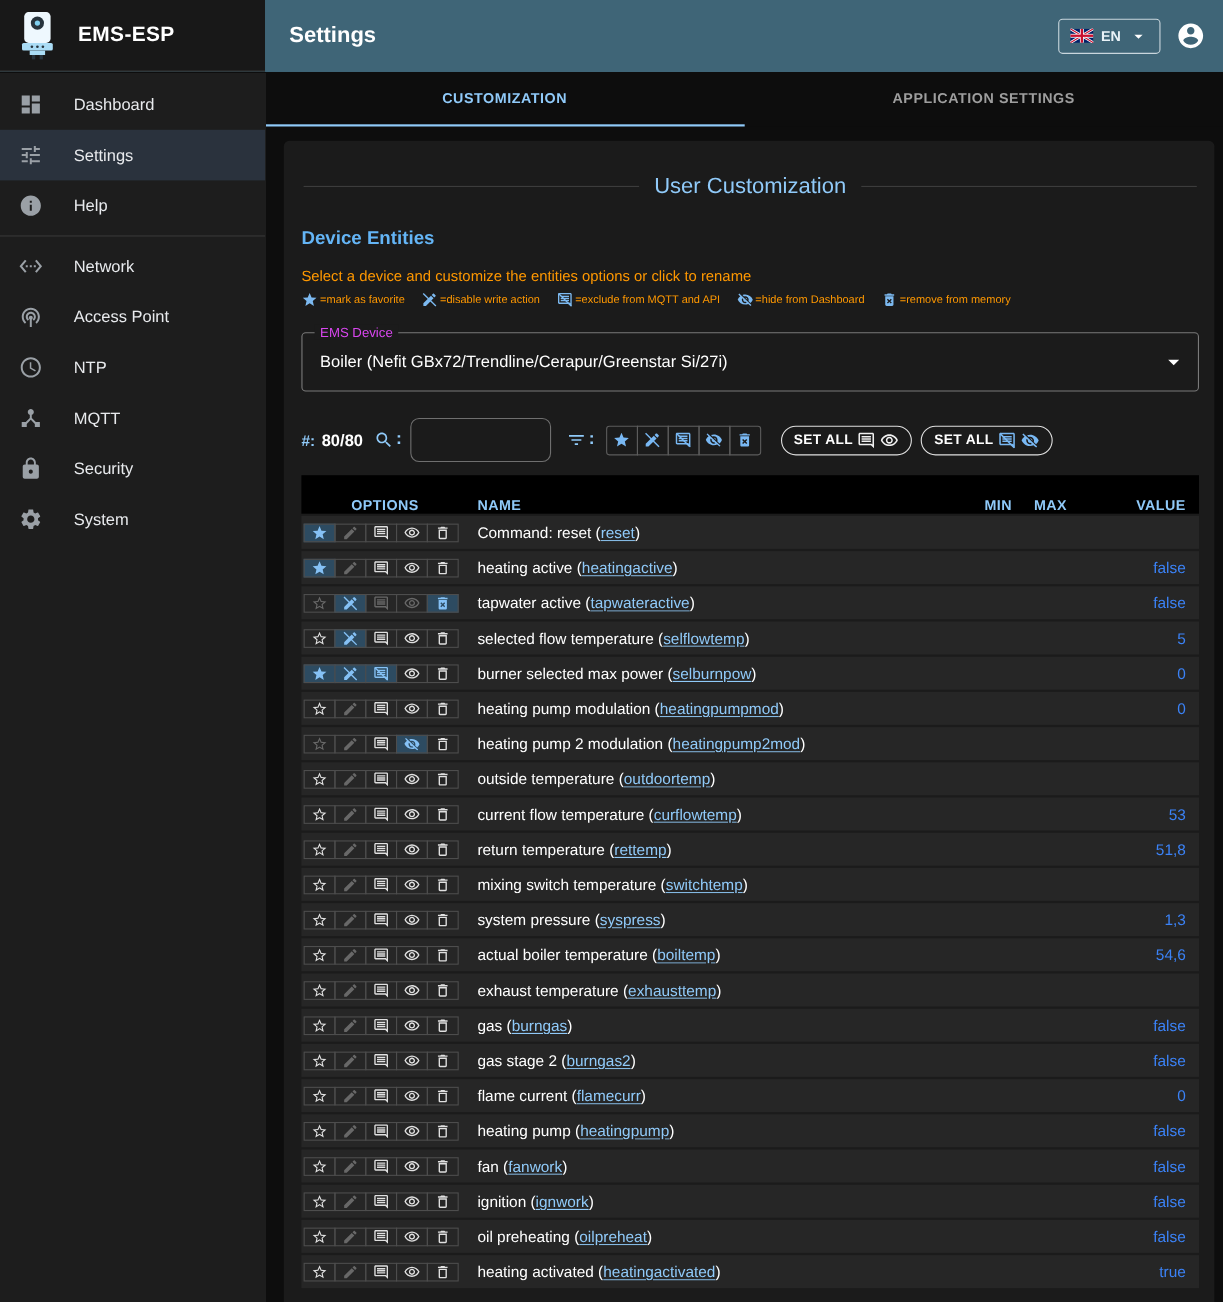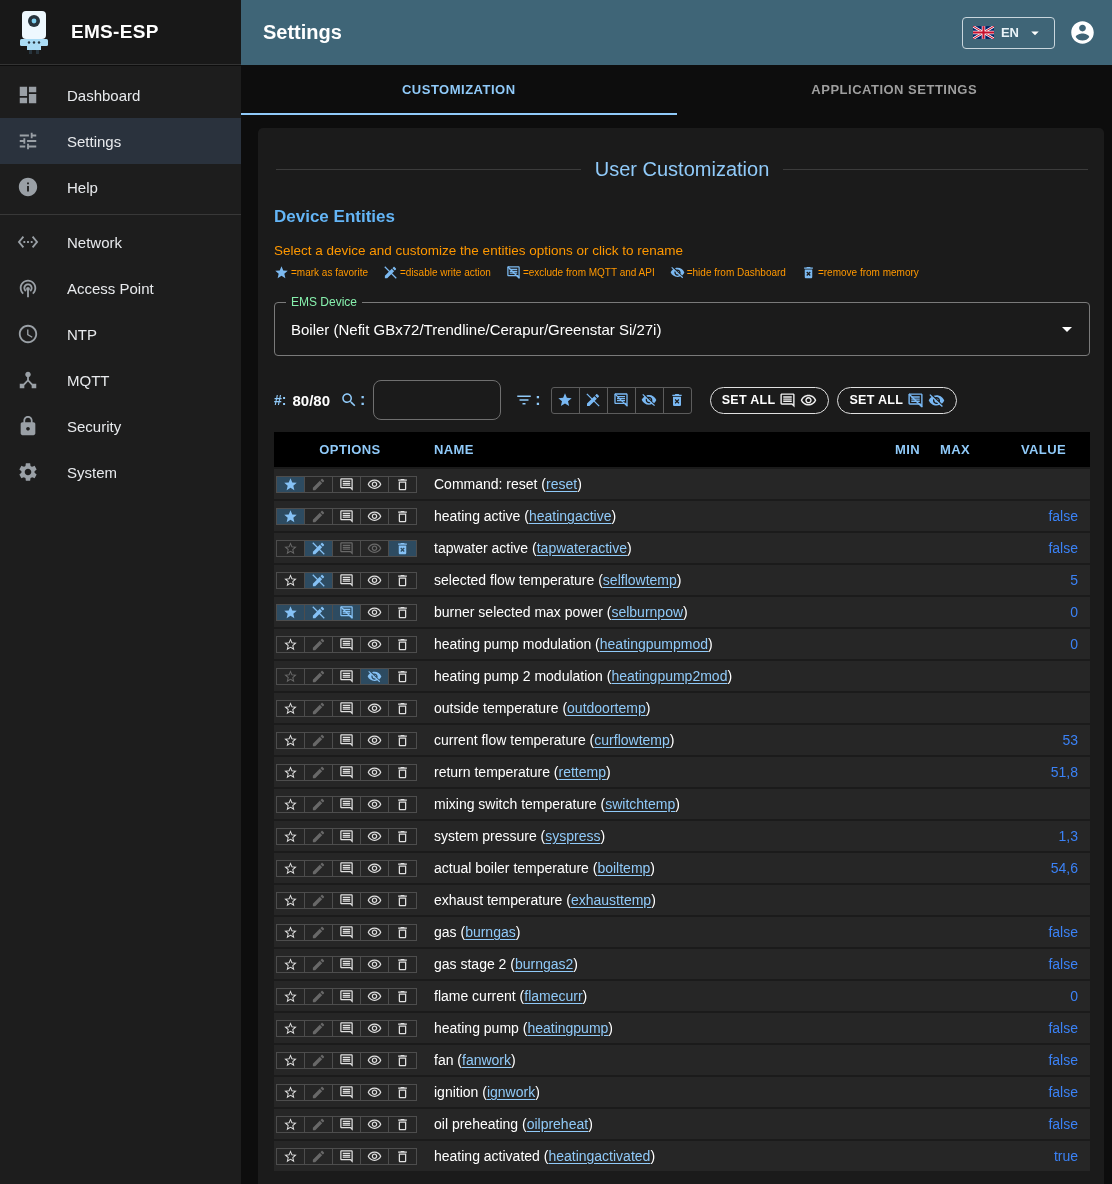--- a/index.html
+++ b/index.html
@@ -47,21 +47,21 @@
 
   .section-h { color:#64b5f6; font-size:17px; font-weight:bold; margin:26px 0 16px; }
   .note { color:#ff9800; font-size:13.5px; margin-bottom:7px; }
   .legend { display:flex; align-items:center; gap:15px; color:#ff9800; font-size:10px; flex-wrap:wrap; }
   .legend-item { display:flex; align-items:center; gap:1px; }
   .legend-item .ic { width:15px; height:15px; color:#7cb9f0; margin-right:1px; }
 
   .select-field { margin:22px 0 24px; height:54px; border:1px solid #7a7a7a; border-radius:4px;
                   position:relative; display:flex; align-items:center; padding:0 16px; cursor:pointer; }
   .select-label { position:absolute; top:-8px; left:11px; background:#1b1b1b; padding:0 5px;
-                  font-size:12px; color:#86efac; }
+                  font-size:12px; color:#d946ef; }
   .select-value { color:#fff; font-size:15px; }
   .select-caret { position:absolute; right:10px; width:24px; height:24px; color:#fff; }
 
   .toolbar { display:flex; align-items:center; margin:0 0 12px; }
   .count-label { color:#90caf9; font-size:14px; font-weight:bold; }
   .count { color:#fff; font-size:15px; font-weight:bold; margin:0 10px 0 6px; }
   .tb-icon { width:18px; height:18px; color:#90caf9; }
   .colon { color:#90caf9; font-weight:bold; margin:0 8px 0 2px; }
   .search-input { width:128px; height:40px; background:transparent; border:1px solid #6f6f6f;
                   border-radius:8px; color:#fff; font-size:14px; padding:0 10px; outline:none;
@@ -74,27 +74,27 @@
   .bulk-cell .ic { width:16px; height:16px; color:#79b8f3; }
   .setall { display:flex; align-items:center; gap:4px; background:transparent; border:1.5px solid #e0e0e0;
             border-radius:14px; padding:4px 11px; color:#fff; font-weight:bold; font-size:12.5px;
             letter-spacing:.3px; cursor:pointer; margin-left:8px; font-family:"Liberation Sans", sans-serif; }
   .setall .ic { width:17px; height:17px; }
   .setall.tint-light .ic { color:#f0f0f0; }
   .setall.tint-blue .ic { color:#79b8f3; }
 
   
   .etable { margin-top:10px; }
-  .thead { display:flex; align-items:center; background:#000; height:35px; color:#90caf9;
+  .thead { display:flex; align-items:flex-end; background:#000; height:35px; color:#90caf9;
            font-size:13px; font-weight:bold; letter-spacing:.4px; }
   .h-opts  { width:152px; text-align:center; }
   .h-name  { flex:1; padding-left:8px; }
   .h-min   { width:48px; text-align:right; }
   .h-max   { width:50px; text-align:right; }
-  .h-value { width:120px; text-align:right; padding-right:24px; }
+  .h-value { width:120px; text-align:right; padding-right:12px; }
 
   .erow { display:flex; align-items:center; height:30px; margin-top:2px; background:#262626; }
   .opts { width:152px; display:flex; padding-left:2px; }
   .opt-cell { width:29px; border:1px solid #4d4d4d; margin-left:-1px; display:flex; align-items:center;
               justify-content:center; cursor:pointer; }
   .opt-cell:first-child { margin-left:0; }
   .opt-cell .ic { width:15px; height:15px; }
   .opt-cell.st-normal { color:#e0e0e0; }
   .opt-cell.st-dim { color:#686868; }
   .opt-cell.st-active { background:#2d4b61; color:#85c1f5; }

